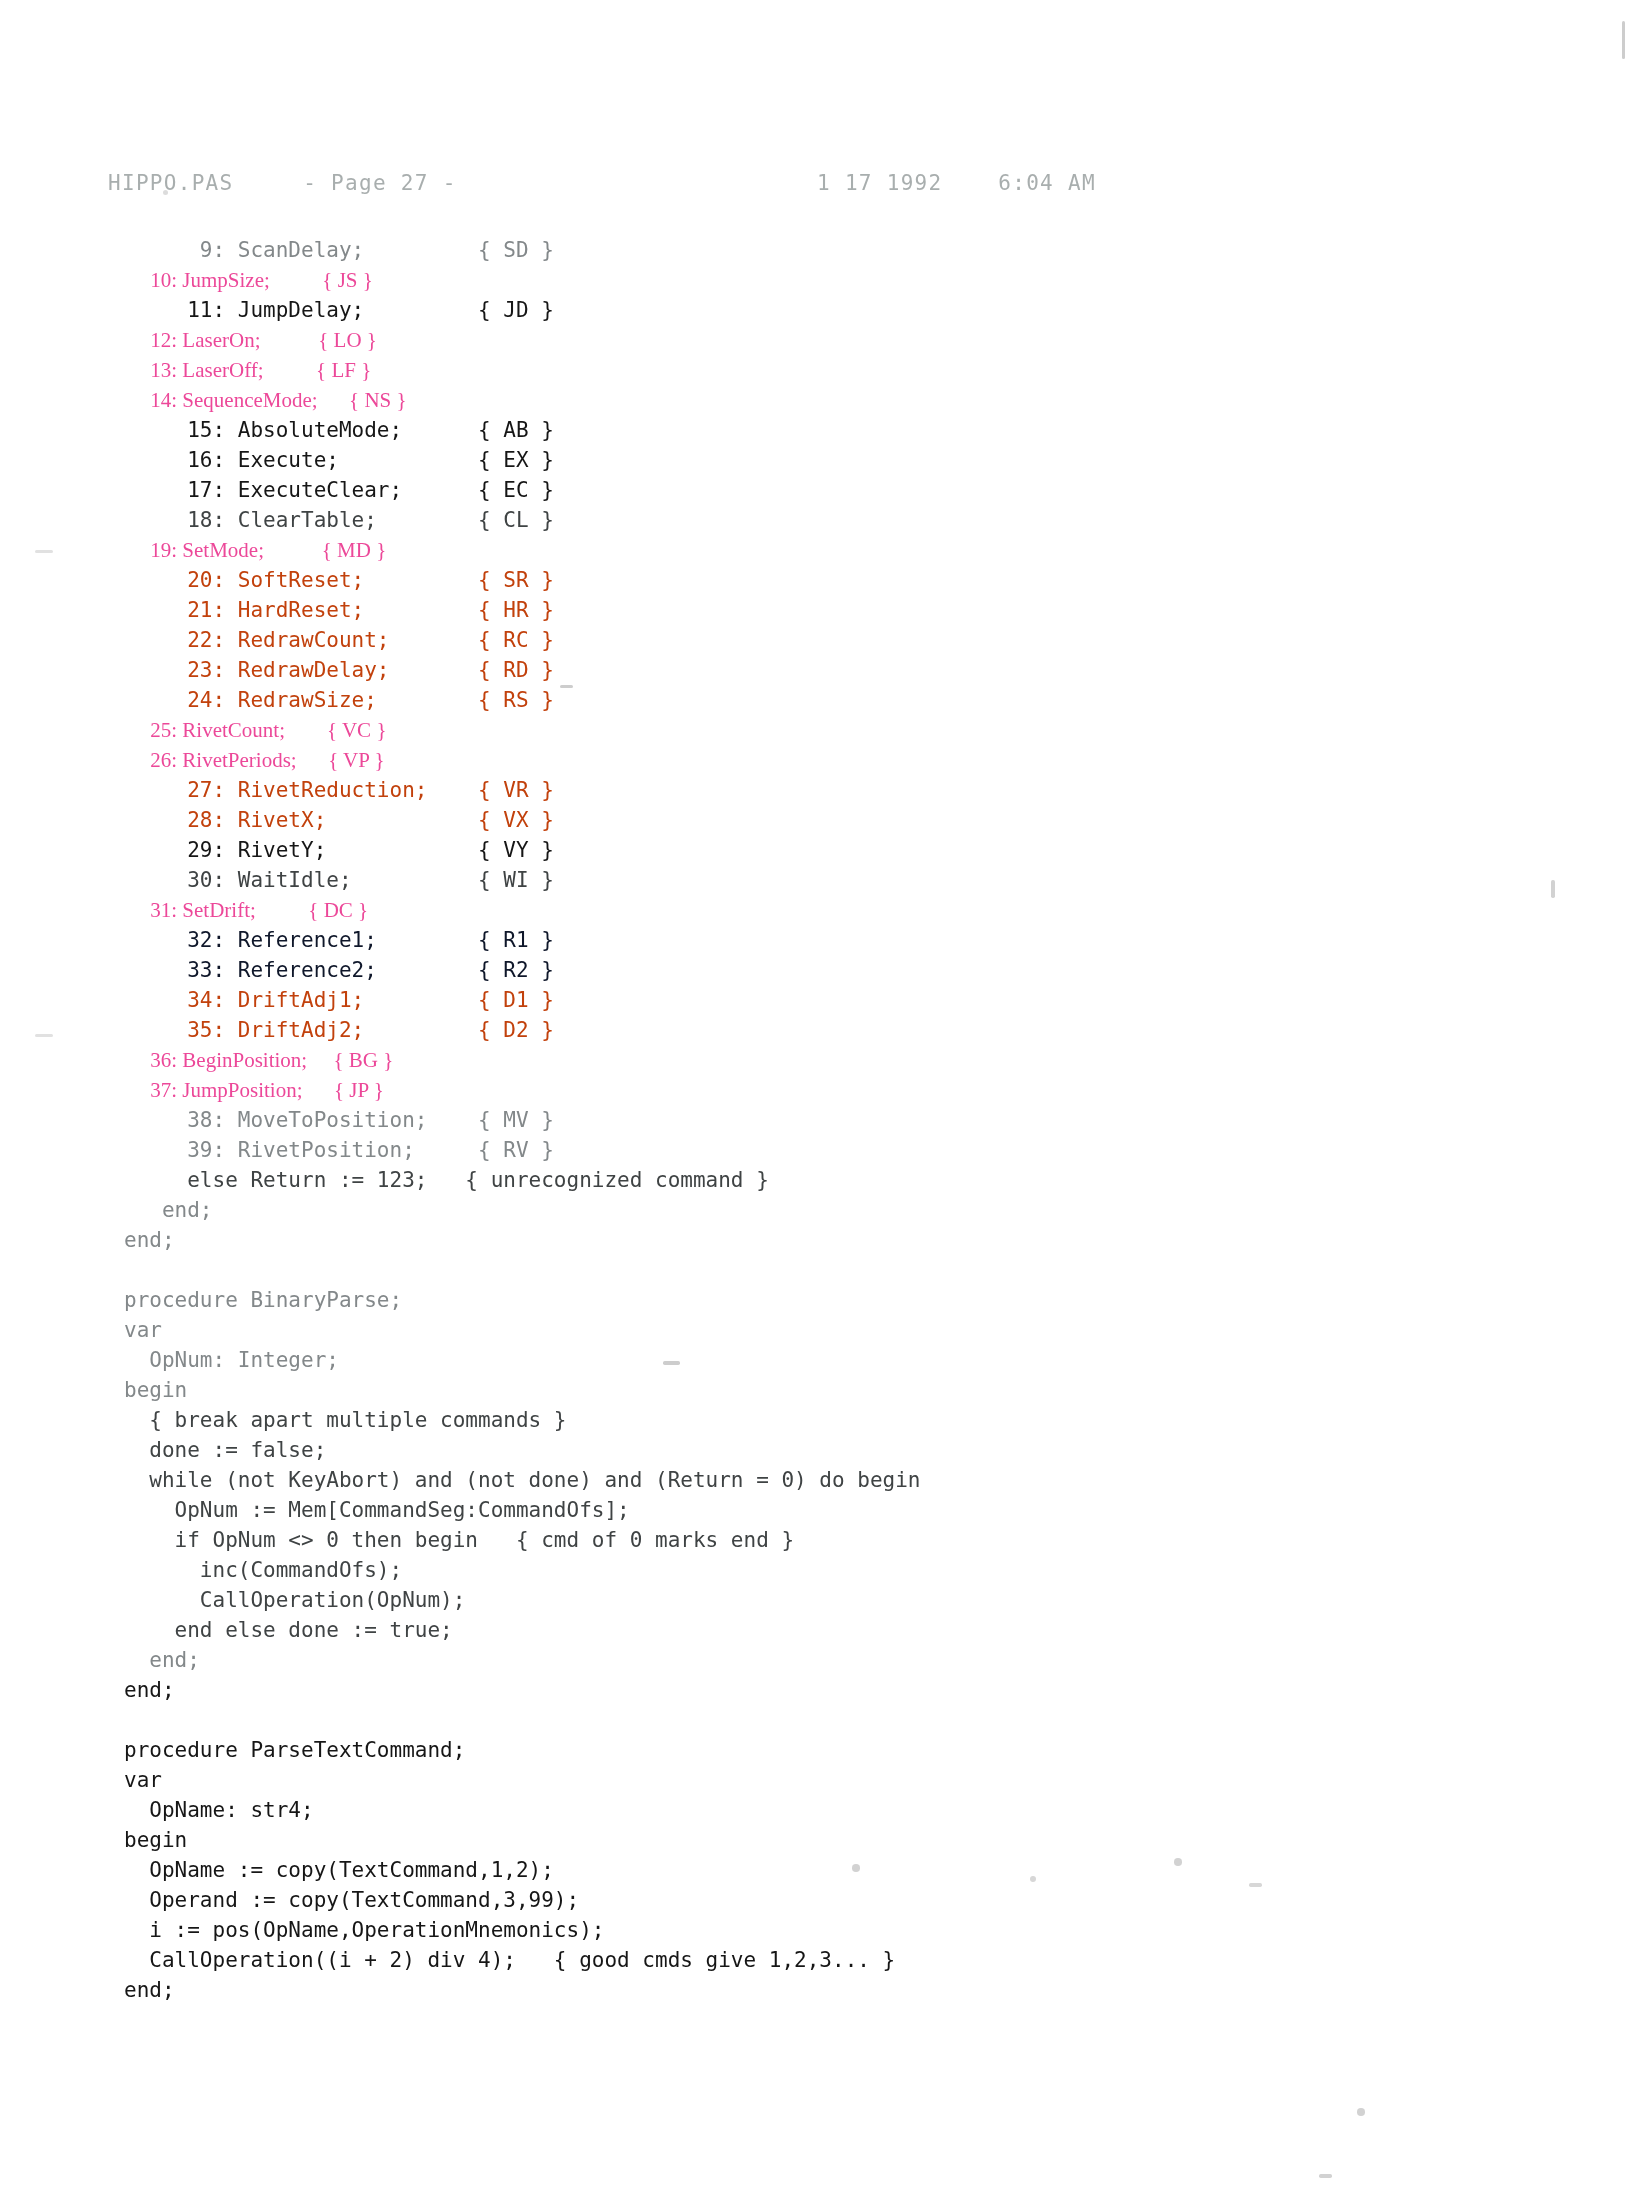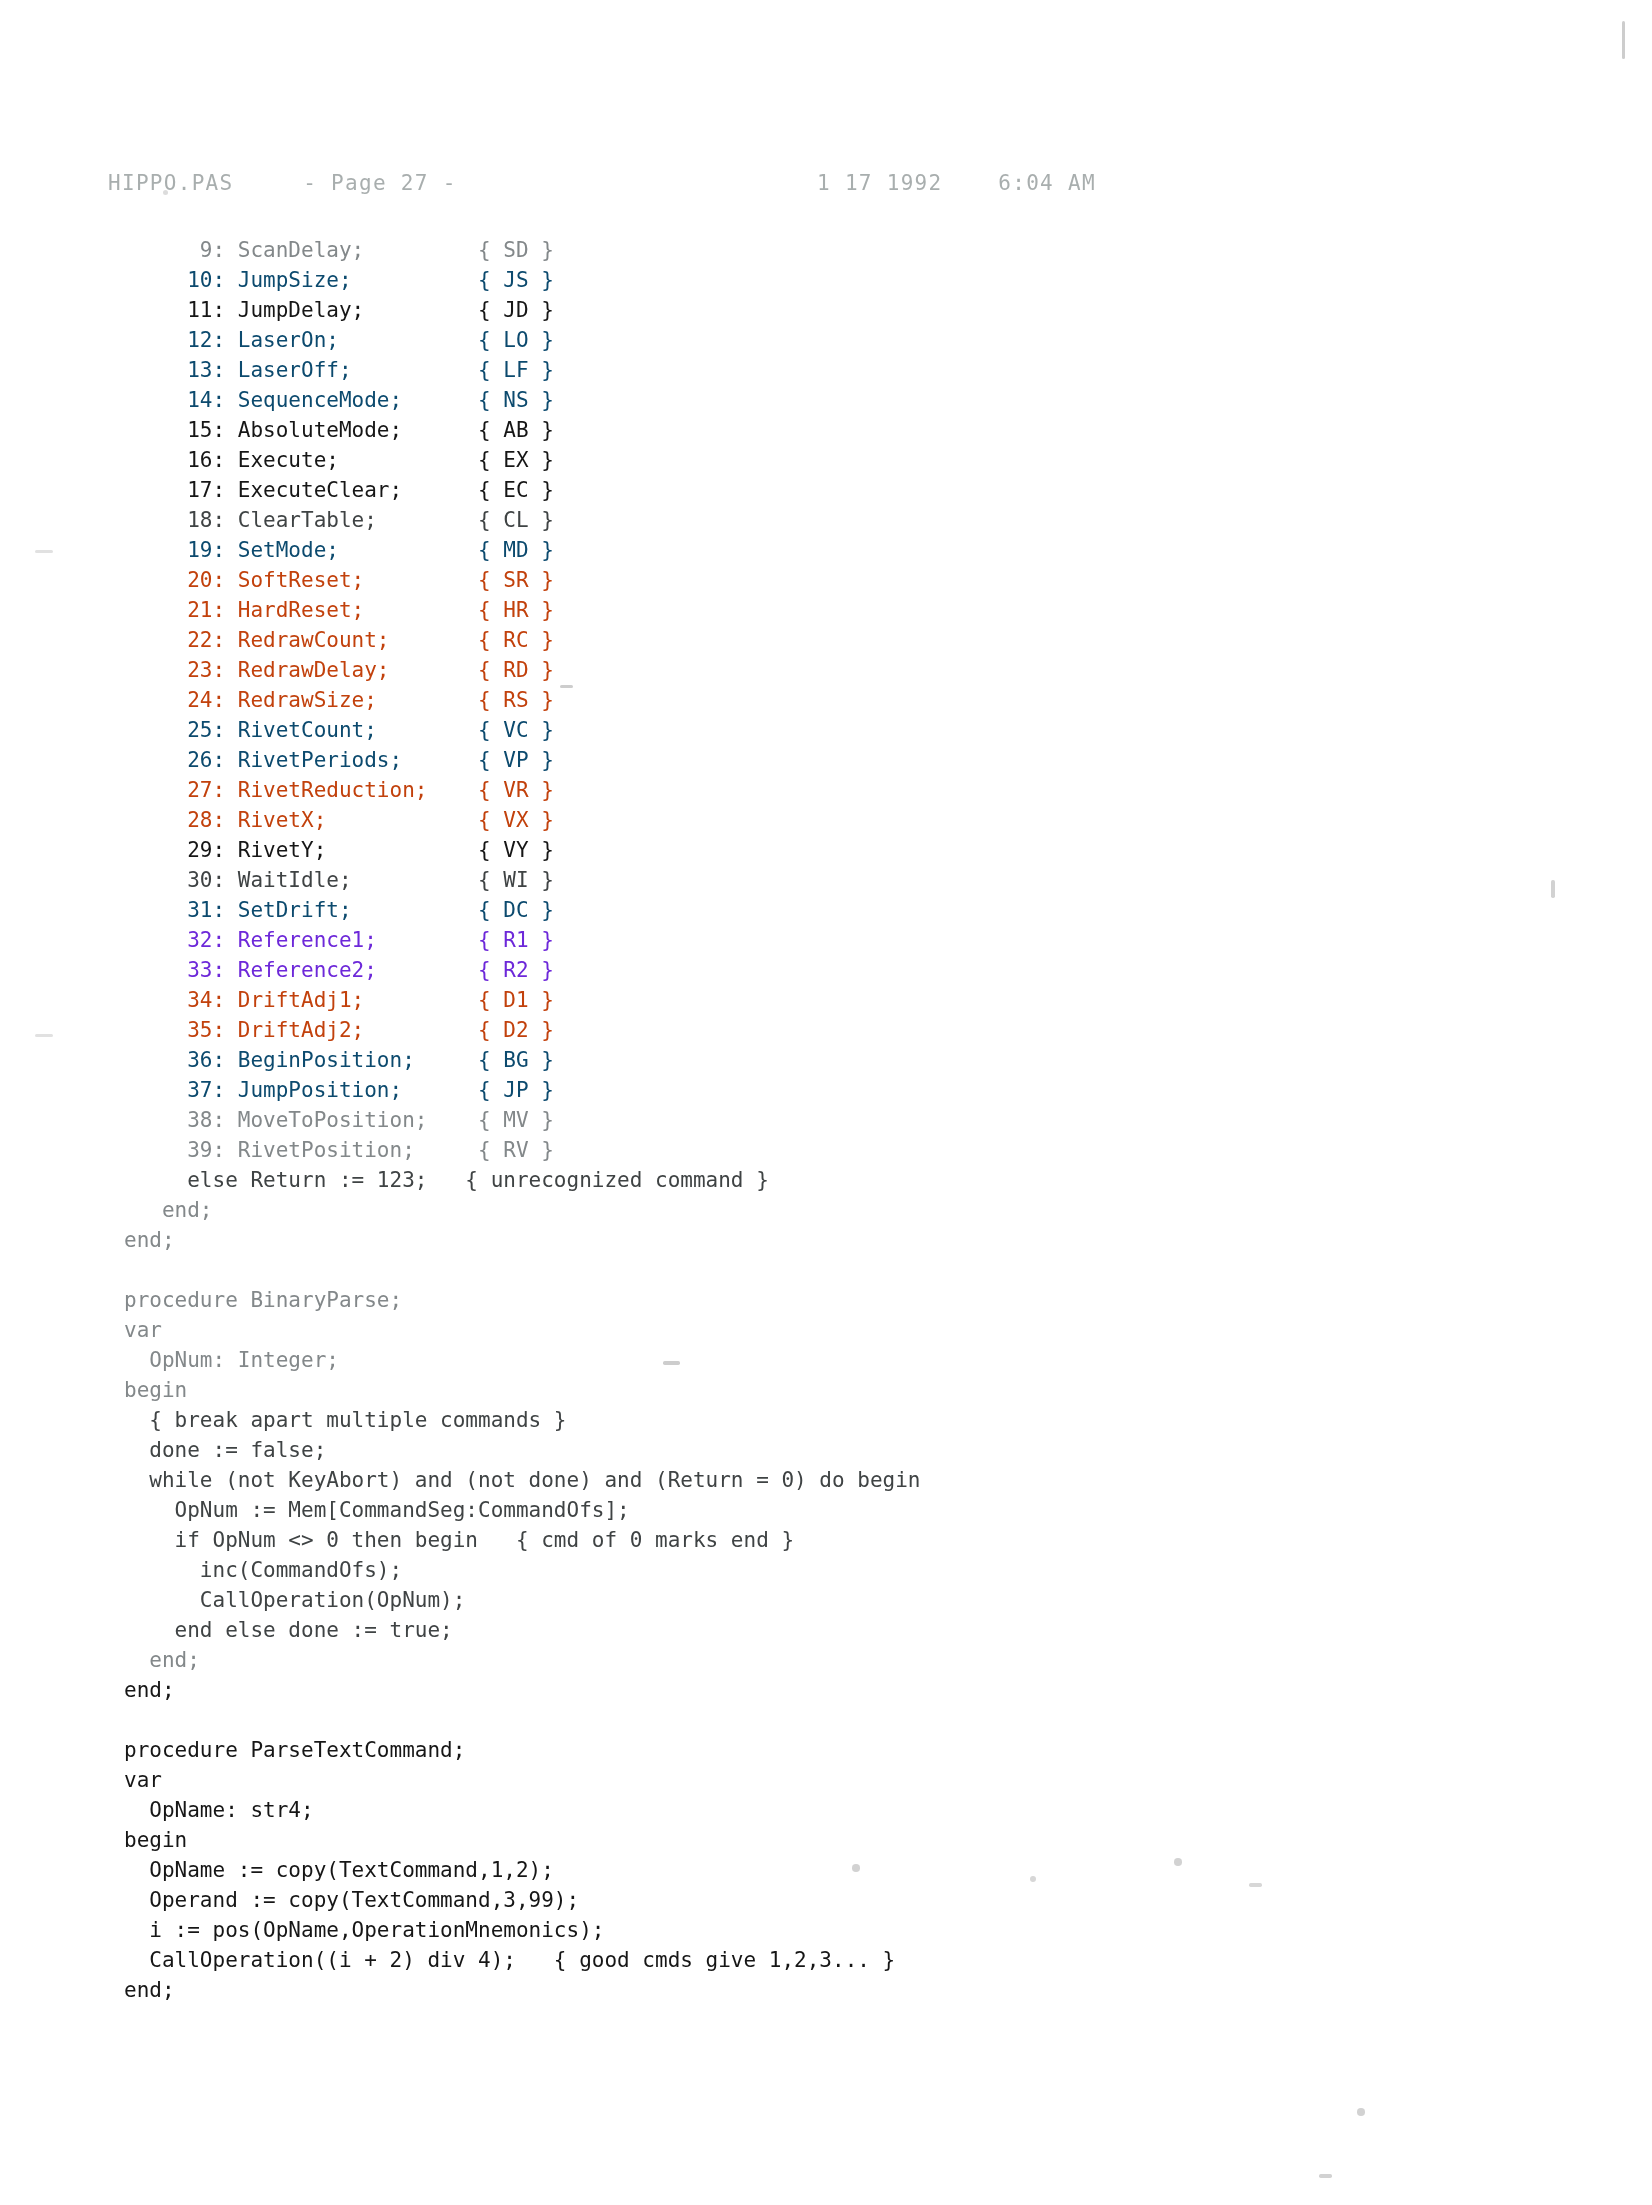--- a/index.html
+++ b/index.html
@@ -60,23 +60,23 @@
     color: #1d1d1d;
     white-space: pre;
   }
   .ln {
     display: block;
     white-space: pre;
     height: 30px;
     margin-left: 44px;
   }
   
-  .f1 { color: #6d28d9; }
+  .f1 { color: #0f172a; }
   .f2 { color: #c2410c; }
-  .f3 { color: #0c4a6e; }
+  .f3 { color: #ec4899; font-family: Liberation Serif, serif; }
   .f4 { color: #83888a; }
   .dark { color: #161616; }
   .mid  { color: #3f4344; }
 </style>
 </head>
 <body>
 
 <div class="page">
   <div class="sheet">
 

